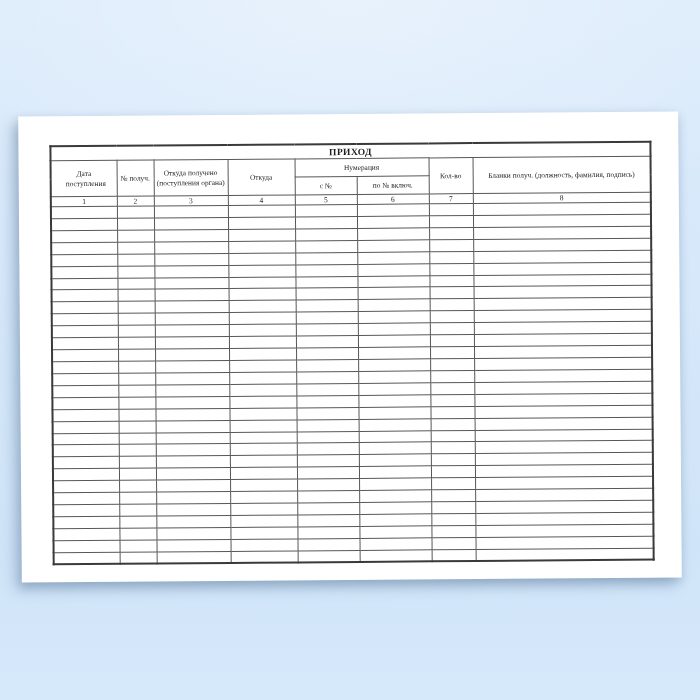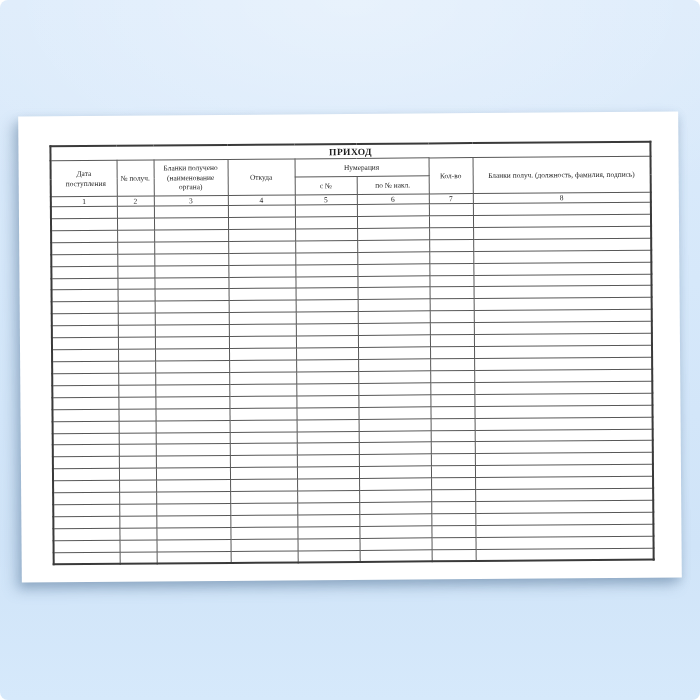--- a/index.html
+++ b/index.html
@@ -10,21 +10,20 @@
     overflow: hidden;
     font-family: "Liberation Serif", "DejaVu Serif", serif;
   }
   .stage {
     position: relative;
     width: 700px;
     height: 700px;
     background:
       radial-gradient(ellipse 120% 60% at 50% 0%, rgba(255,255,255,0.35), rgba(255,255,255,0) 60%),
       linear-gradient(180deg, #dcebfb 0%, #d6e8fa 40%, #d0e4f8 78%, #d6e9fb 100%);
-    border-radius: 8px;
   }
   .page {
     position: absolute;
     left: 20px;
     top: 114px;
     width: 660px;
     height: 466px;
     background: #ffffff;
     transform: rotate(-0.45deg);
     transform-origin: 50% 50%;
@@ -89,29 +88,29 @@
           <col style="width:44px">
           <col style="width:178px">
       </colgroup>
       <thead>
         <tr class="title-row">
           <th colspan="8">ПРИХОД</th>
         </tr>
         <tr class="head-row">
           <th rowspan="2" class="wrap-narrow">Дата поступления</th>
           <th rowspan="2">№ получ.</th>
-          <th rowspan="2">Бланки получено (наименование органа)</th>
+          <th rowspan="2">Откуда получено (поступления органа)</th>
           <th rowspan="2">Откуда</th>
           <th colspan="2">Нумерация</th>
           <th rowspan="2">Кол-во</th>
           <th rowspan="2">Бланки получ. (должность, фамилия, подпись)</th>
         </tr>
         <tr class="head-row">
           <th>с №</th>
-          <th>по № накл.</th>
+          <th>по № включ.</th>
         </tr>
         <tr class="num-row">
           <th>1</th>
           <th>2</th>
           <th>3</th>
           <th>4</th>
           <th>5</th>
           <th>6</th>
           <th>7</th>
           <th>8</th>

